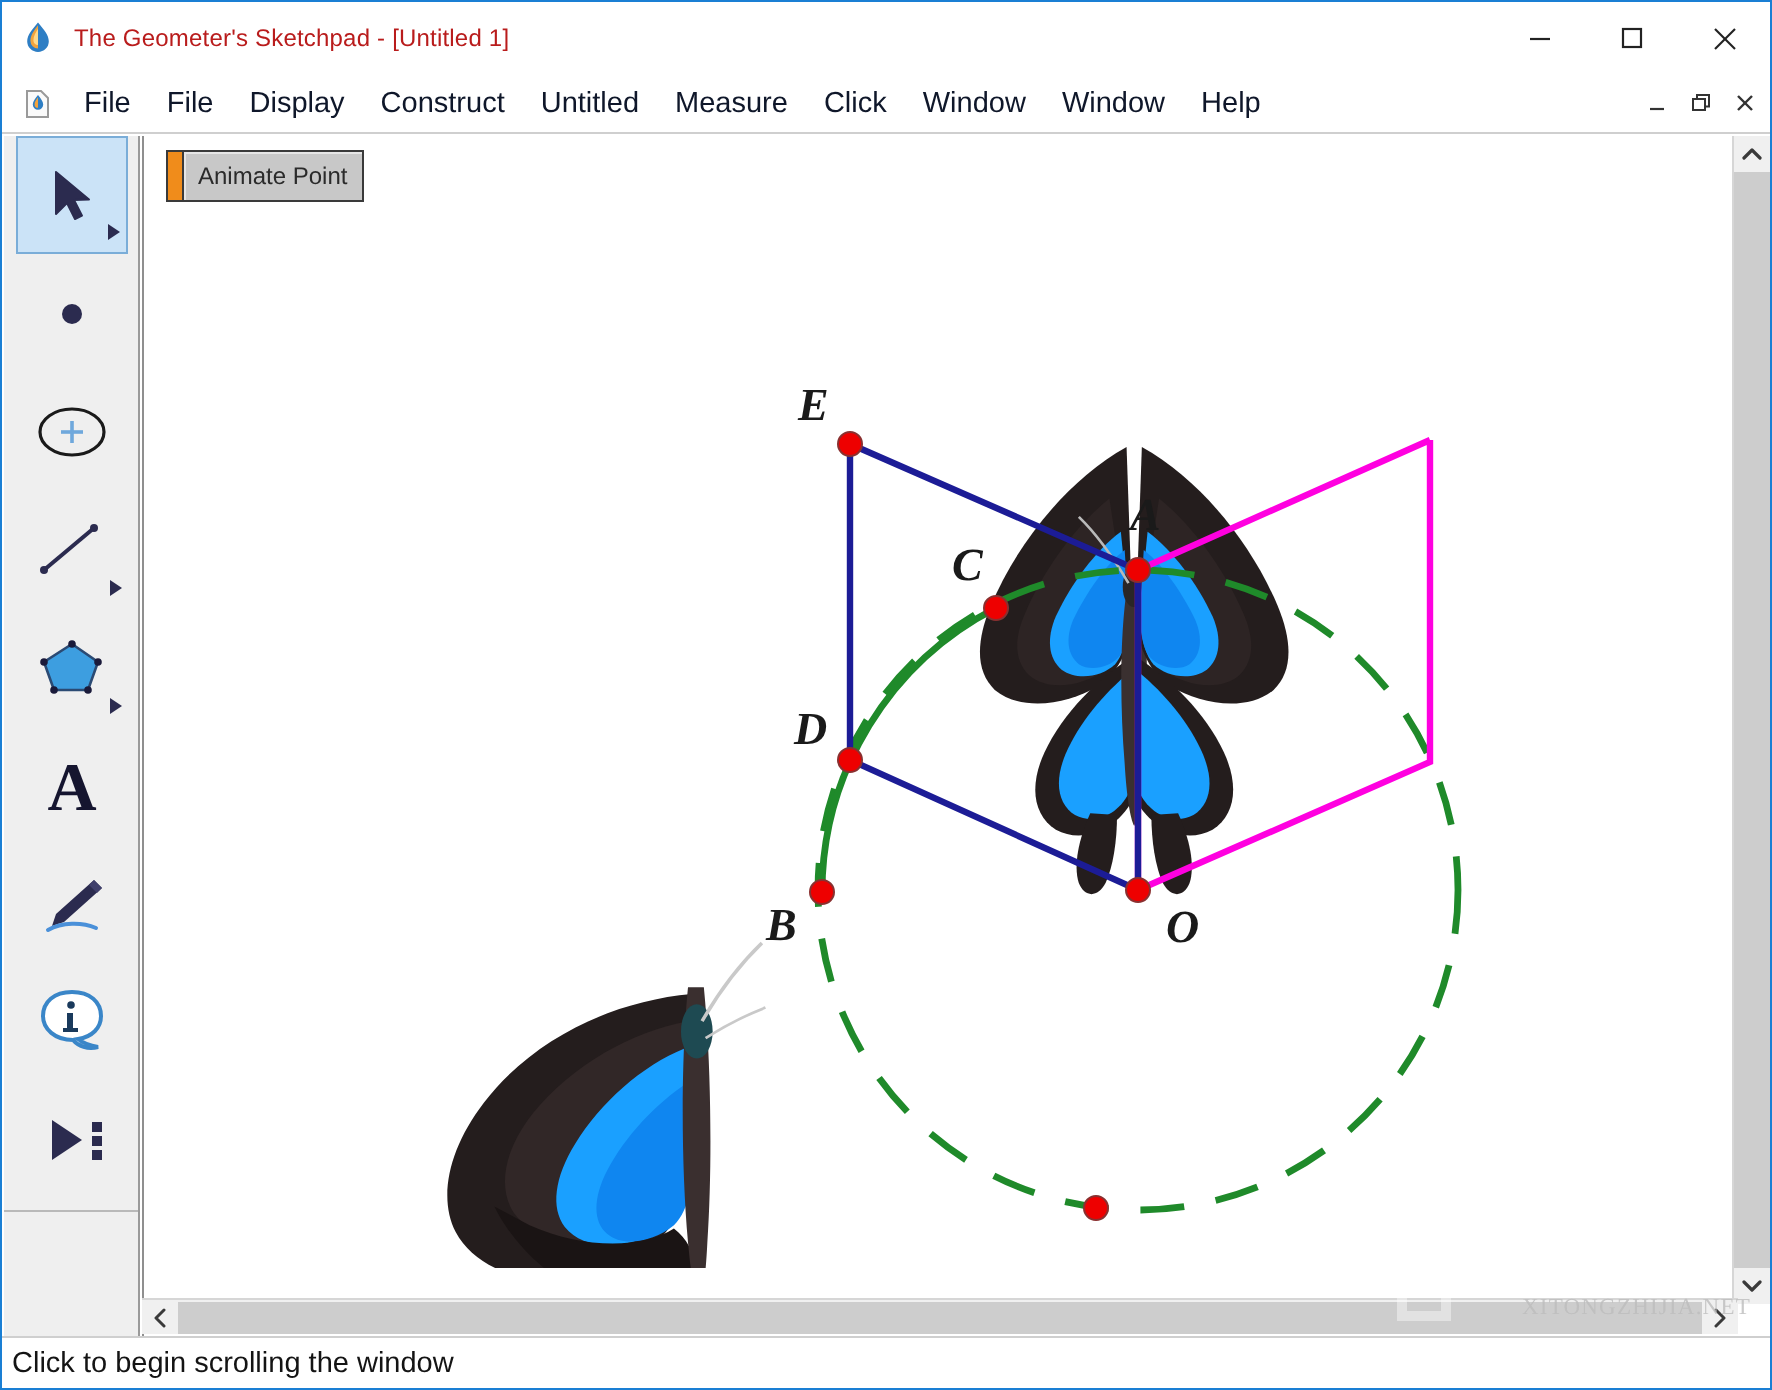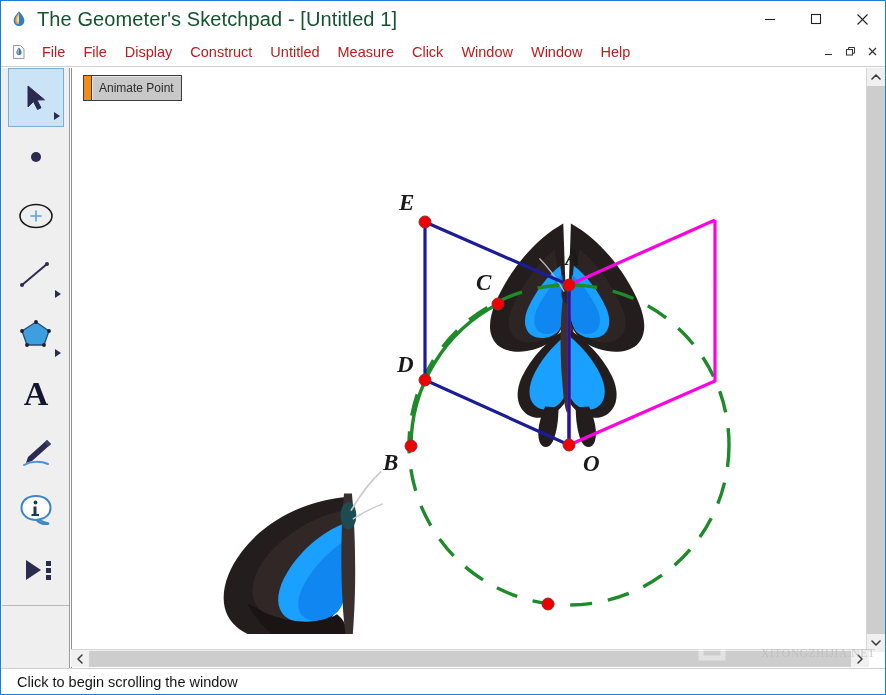--- a/index.html
+++ b/index.html
@@ -27,21 +27,21 @@
     display: flex; align-items: center;
   }
   #app-icon {
     width: 18px; height: 18px; margin-left: 9px; margin-right: 9px;
     position: relative; flex: 0 0 auto;
   }
   .sp-logo {
     width: 18px; height: 18px; display: block;
   }
   #title-text {
-    font-size: 20px; color: #14532d; white-space: nowrap;
+    font-size: 12px; color: #b91c1c; white-space: nowrap;
     letter-spacing: .1px;
   }
   #win-controls {
     position: absolute; right: 0; top: 0; height: 36px;
     display: flex; align-items: stretch;
   }
   .wbtn {
     width: 46px; height: 36px;
     display: flex; align-items: center; justify-content: center;
     cursor: default;
@@ -50,21 +50,21 @@
   
   #menubar {
     position: absolute; left: 0; top: 36px;
     width: 884px; height: 30px;
     background: #ffffff;
     display: flex; align-items: center;
     border-bottom: 1px solid #cfcfcf;
   }
   #doc-icon { width: 16px; height: 16px; margin-left: 10px; margin-right: 6px; flex: 0 0 auto; }
   .menu-item {
-    font-size: 14.5px; color: #b91c1c;
+    font-size: 14.5px; color: #0f172a;
     padding: 3px 8px; margin: 0 1px;
     white-space: nowrap; cursor: default;
   }
   #mdi-controls {
     position: absolute; right: 2px; top: 3px;
     display: flex; gap: 0px;
   }
   .mdibtn {
     width: 22px; height: 22px;
     display: flex; align-items: center; justify-content: center;
@@ -174,21 +174,21 @@
 
   
   #statusbar {
     position: absolute; left: 0; bottom: 0;
     width: 884px; height: 26px;
     background: #ffffff;
     border-top: 1px solid #cfcfcf;
     display: flex; align-items: center;
   }
   #status-text {
-    font-size: 14.5px; color: #141414; margin-left: 16px;
+    font-size: 14.5px; color: #141414; margin-left: 5px;
     white-space: nowrap;
   }
 
   
   #watermark {
     position: absolute; right: 4px; bottom: 28px;
     width: 196px; height: 66px;
     pointer-events: none;
     opacity: .85;
   }

